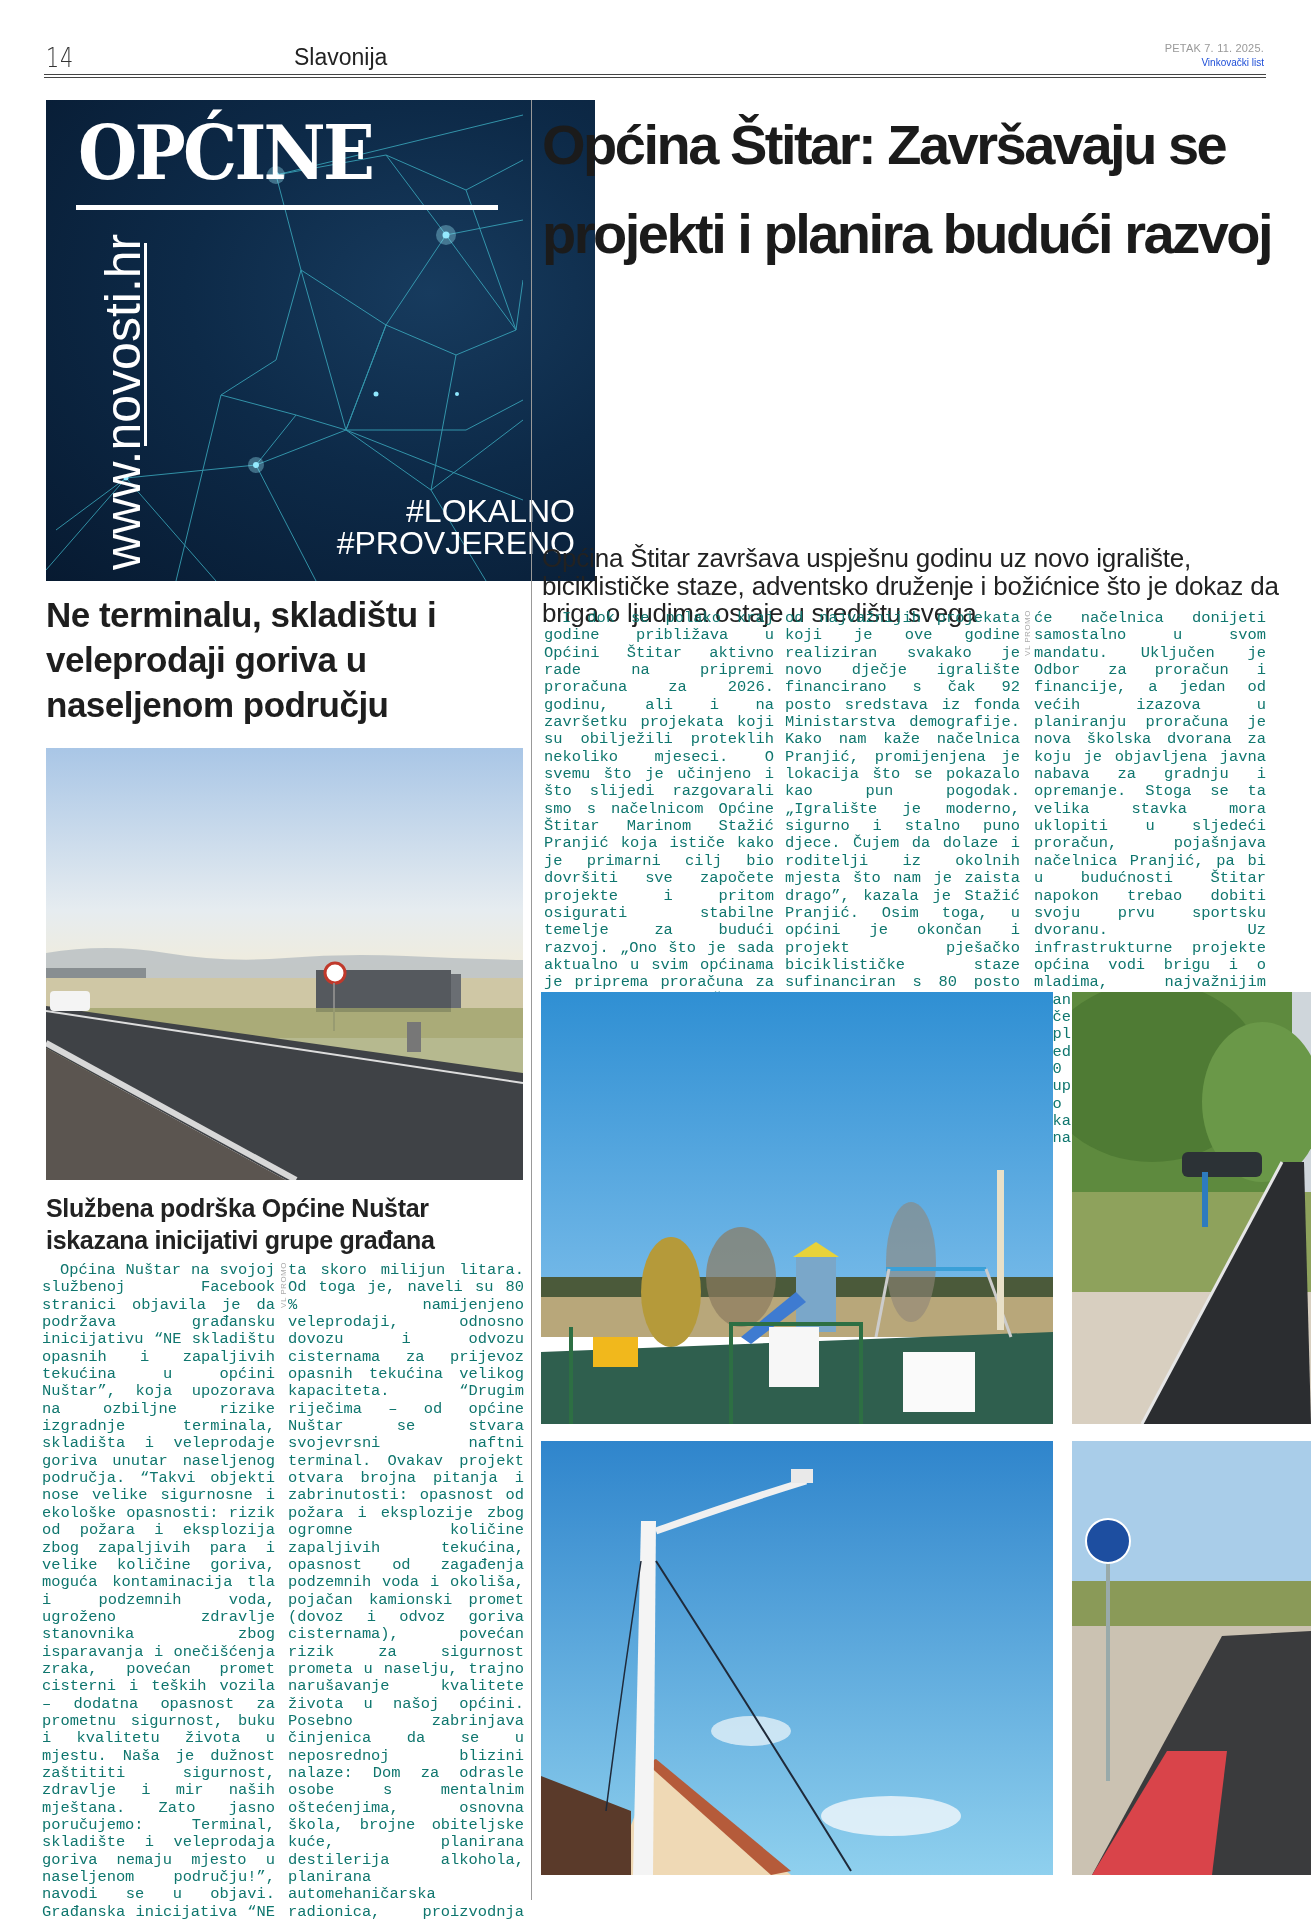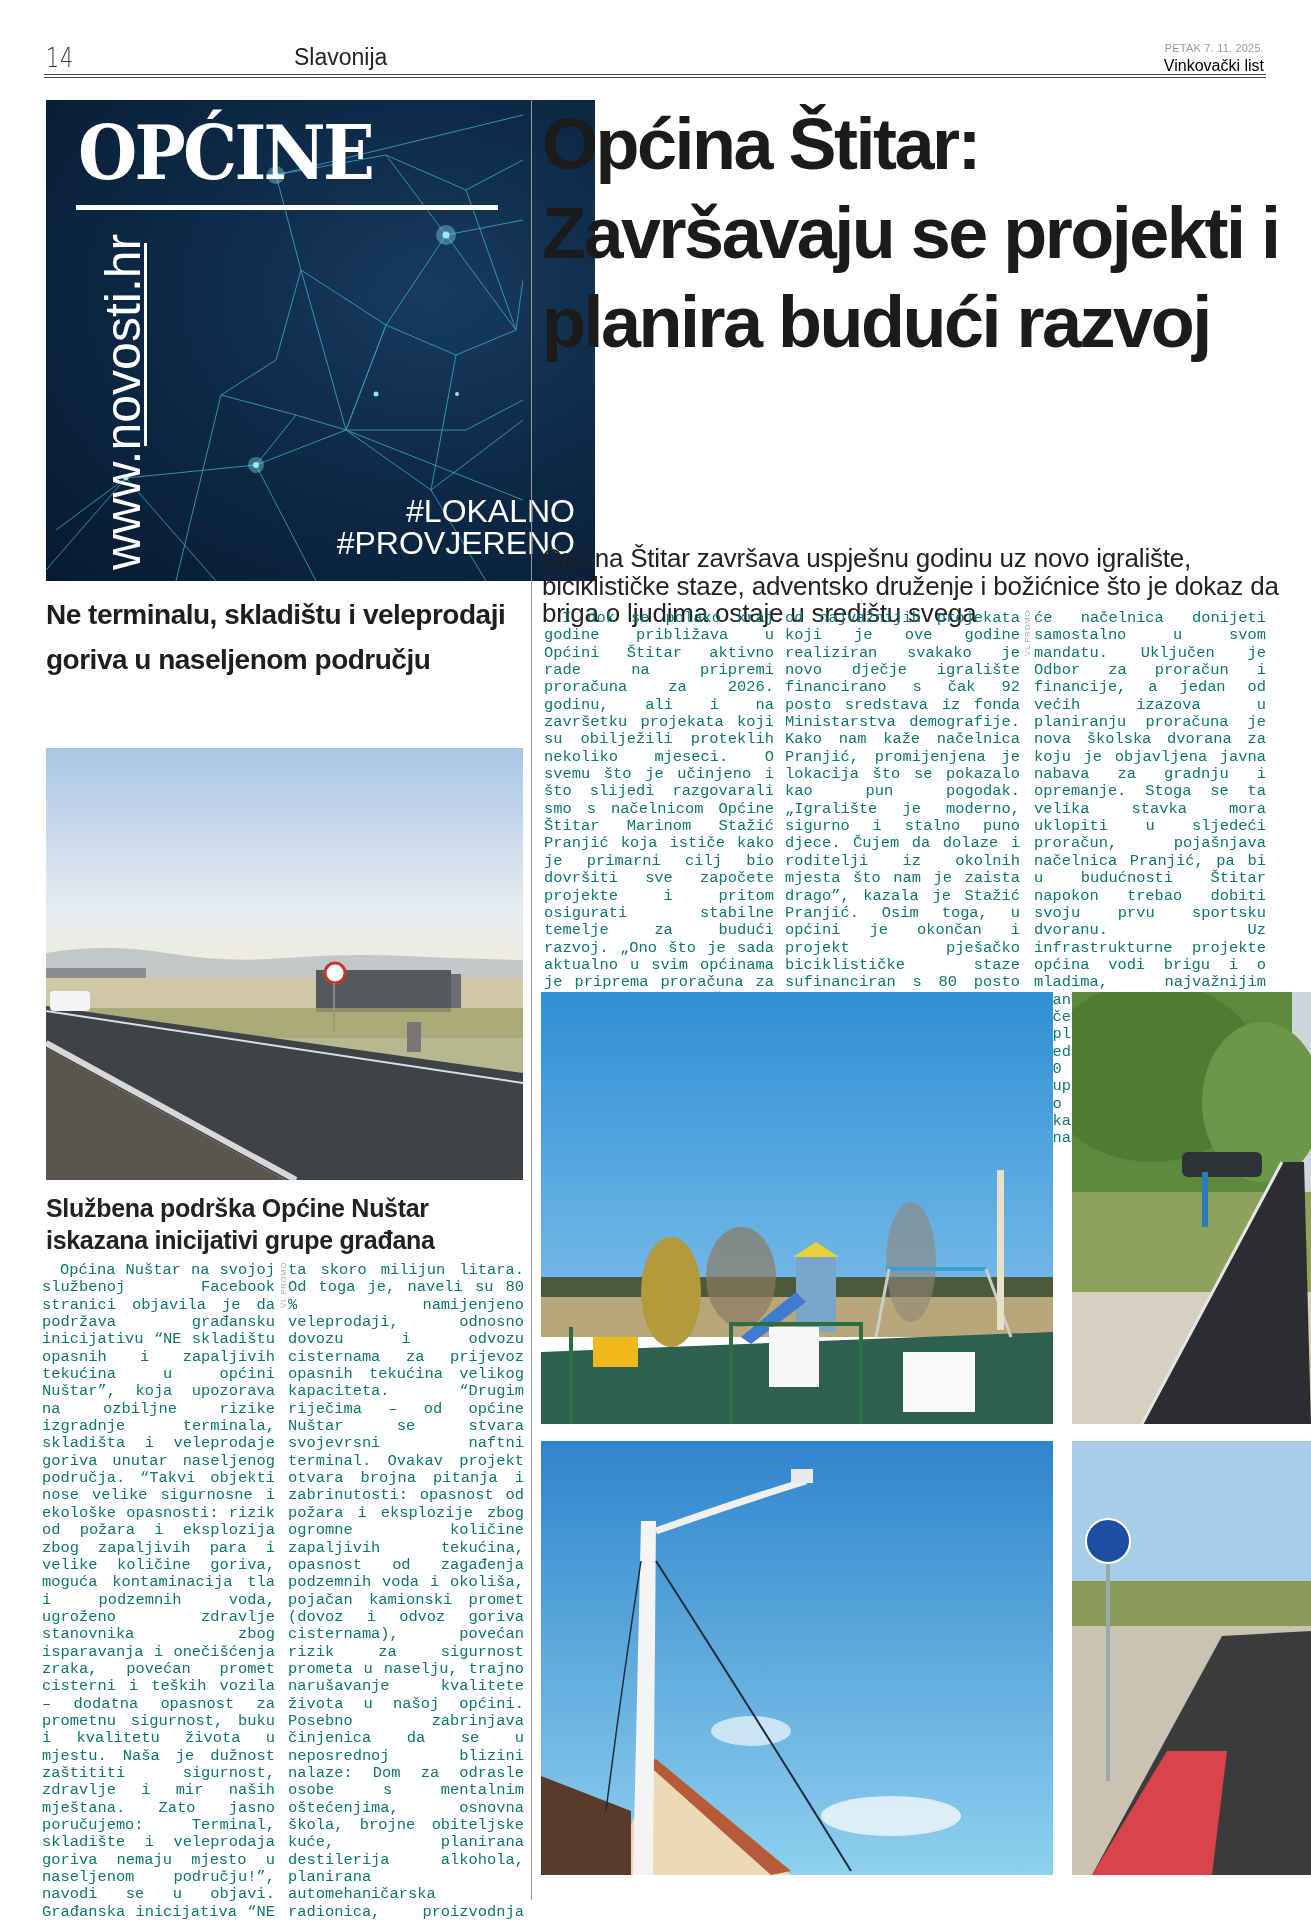--- a/index.html
+++ b/index.html
@@ -4,54 +4,54 @@
 <style>
   * { box-sizing: border-box; margin: 0; padding: 0; }
   html, body { width: 1311px; height: 1920px; background: #ffffff; overflow: hidden; }
   body { position: relative; font-family: "Liberation Sans", "DejaVu Sans", sans-serif; color: #1f1f1f; }
 
   
   .masthead { position: absolute; left: 44px; top: 40px; width: 1222px; height: 38px; border-bottom: 4px double #444; }
   .page-num { position: absolute; left: 2px; top: 3px; font-family: "DejaVu Sans", sans-serif; font-weight: 300; font-size: 26px; color: #333; transform: scaleX(0.8); transform-origin: left; letter-spacing: 1px; }
   .section { position: absolute; left: 250px; top: 4px; font-size: 23px; color: #222; }
   .issue-date { position: absolute; right: 2px; top: 2px; font-size: 11px; color: #999; letter-spacing: 0.2px; }
-  .paper-name { position: absolute; right: 2px; top: 17px; font-size: 16px; color: #000000; }
+  .paper-name { position: absolute; right: 2px; top: 17px; font-size: 10px; color: #1d4ed8; }
 
   
   .ad { position: absolute; left: 46px; top: 100px; width: 549px; height: 481px; overflow: hidden;
         background: radial-gradient(ellipse at 70% 40%, #173b5e 0%, #0d2a48 45%, #071a31 100%); }
   .ad svg.net { position: absolute; left: 0; top: 0; }
   .ad-title { position: absolute; left: 32px; top: 10px; font-family: "DejaVu Serif", "Liberation Serif", serif; font-weight: bold; font-size: 74px; color: #fff; letter-spacing: -3px; transform: scaleX(0.92); transform-origin: left; }
   .ad-rule { position: absolute; left: 30px; top: 105px; width: 422px; height: 5px; background: #fff; }
   .ad-url { position: absolute; left: 48px; top: 470px; transform-origin: 0 0; transform: rotate(-90deg); font-size: 50px; color: #fff; white-space: nowrap; font-weight: 300; letter-spacing: 0px; }
   .ad-vline { position: absolute; left: 98px; top: 143px; width: 3px; height: 203px; background: #fff; }
   .ad-tag { position: absolute; right: 20px; font-size: 32px; color: #fff; text-align: right; }
   .ad-tag.t1 { top: 393px; }
   .ad-tag.t2 { top: 425px; }
 
   
   .col-divider { position: absolute; left: 531px; top: 100px; width: 1px; height: 1800px; background: #999; }
 
   
-  .left-headline { position: absolute; left: 46px; top: 592px; width: 482px; font-size: 28px; font-weight: bold; line-height: 45px; color: #1e1e1e; letter-spacing: -0.5px; }
+  .left-headline { position: absolute; left: 46px; top: 592px; width: 482px; font-size: 35px; font-weight: bold; line-height: 45px; color: #1e1e1e; letter-spacing: -0.5px; }
   .photo { position: absolute; overflow: hidden; }
   .photo svg { display: block; width: 100%; height: 100%; }
   .photo-road { left: 46px; top: 748px; width: 477px; height: 432px; }
   .left-subhead { position: absolute; left: 46px; top: 1192px; width: 482px; font-size: 25px; line-height: 32px; color: #222; letter-spacing: -0.3px; }
   .body-col { position: absolute; font-size: 15.4px; line-height: 17.35px; color: #0f766e; text-align: justify; hyphens: manual; font-family: Liberation Mono, monospace; }
   .body-col p { text-indent: 18px; }
   .body-col p.noindent { text-indent: 0; }
   .lcol1 { left: 42px; top: 1262px; width: 233px; }
   .lcol2 { left: 288px; top: 1262px; width: 236px; }
   .promo-tag { position: absolute; font-size: 8px; color: #aaa; writing-mode: vertical-rl; transform: rotate(180deg); letter-spacing: 0.5px; }
   .promo-left { left: 279px; top: 1262px; }
   .promo-right { left: 1023px; top: 610px; }
 
   
-  .main-headline { position: absolute; left: 542px; top: 100px; width: 740px; font-size: 72px; font-weight: bold; line-height: 89px; color: #1b1b1b; letter-spacing: -2.5px; }
+  .main-headline { position: absolute; left: 542px; top: 100px; width: 740px; font-size: 56px; font-weight: bold; line-height: 89px; color: #1b1b1b; letter-spacing: -2.5px; }
   .main-deck { position: absolute; left: 542px; top: 512px; width: 740px; font-size: 26px; line-height: 27.5px; color: #222; letter-spacing: -0.2px; margin-top: 33px; }
   .mcol1 { left: 544px; top: 610px; width: 230px; }
   .mcol2 { left: 785px; top: 610px; width: 235px; }
   .mcol3 { left: 1034px; top: 610px; width: 232px; }
 
   .photo-playground { left: 541px; top: 992px; width: 512px; height: 432px; }
   .photo-path { left: 1072px; top: 992px; width: 239px; height: 432px; }
   .photo-lamp { left: 541px; top: 1441px; width: 512px; height: 434px; }
   .photo-bike { left: 1072px; top: 1441px; width: 239px; height: 434px; }
 </style>

